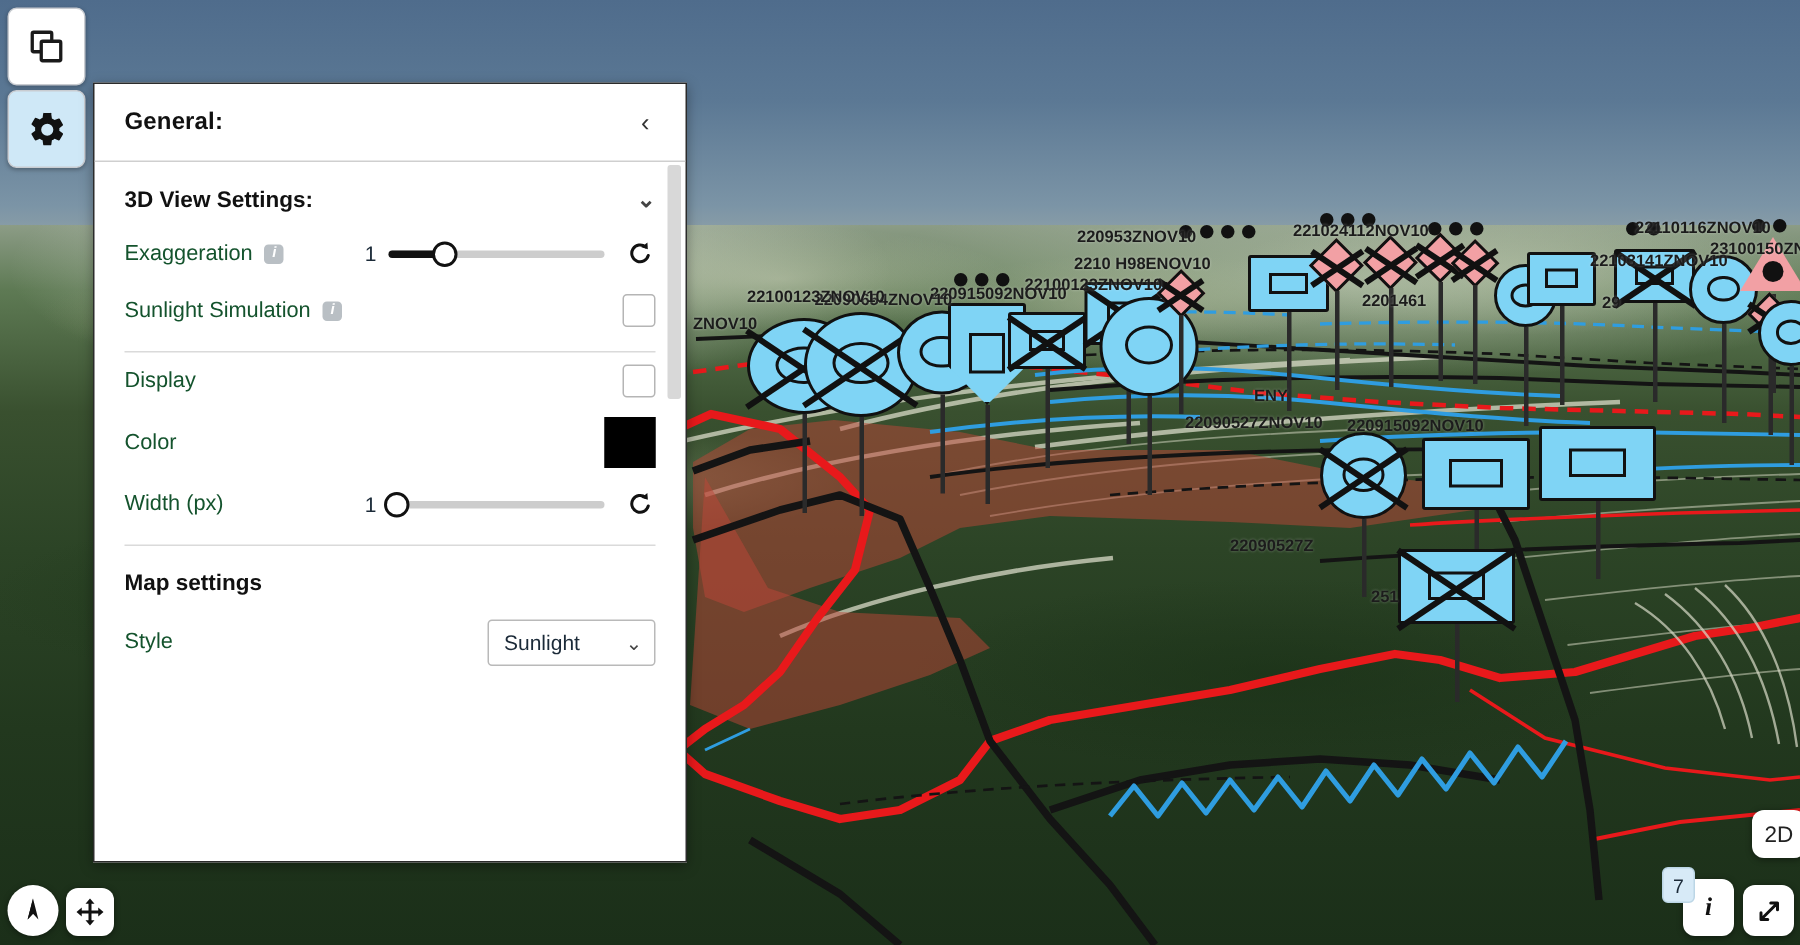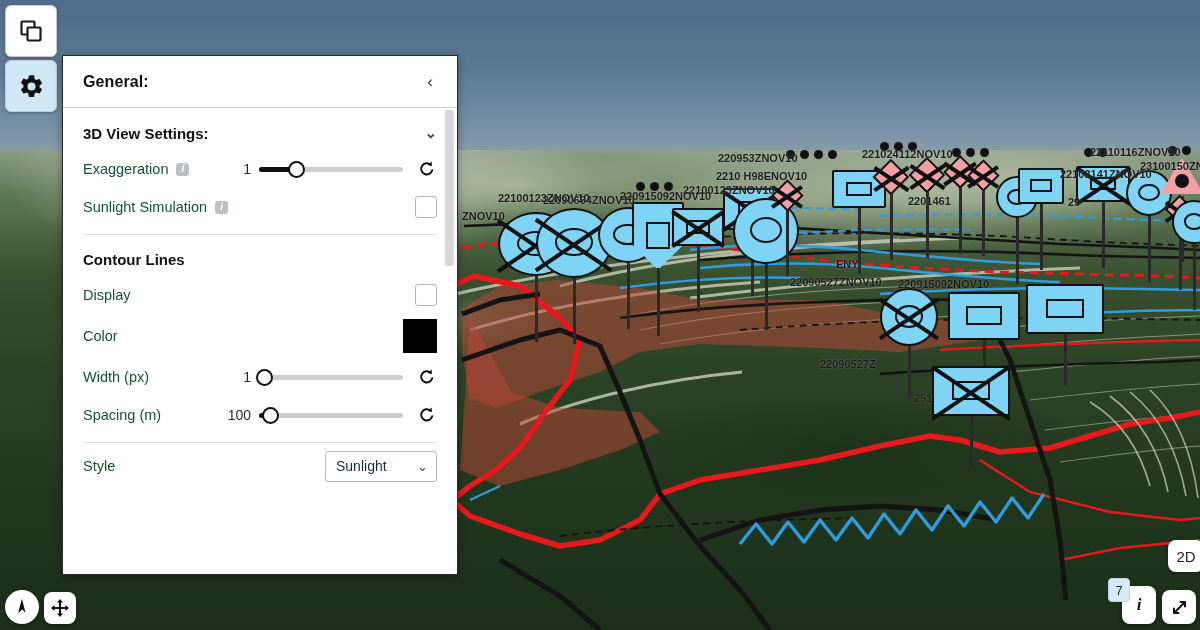--- a/index.html
+++ b/index.html
@@ -549,23 +549,20 @@
                 <path fill="#111" d="M13.6 1.6 L13.9 6.1 L9.6 4.9 Z"></path>
               </svg>
             </span>
           </div>
           <div class="row">
             <span class="lbl">Sunlight Simulation</span>
             <span class="info-badge">i</span>
             <span class="checkbox"></span>
           </div>
           <div class="divider"></div>
-          <div class="sec-title">
-            <span>Contour Lines</span>
-          </div>
           <div class="row">
             <span class="lbl">Display</span>
             <span class="checkbox"></span>
           </div>
           <div class="row" style="height: 44px;">
             <span class="lbl">Color</span>
             <span class="swatch" style="background:#000000"></span>
           </div>
           <div class="row">
             <span class="lbl">Width (px)</span>
@@ -575,36 +572,24 @@
               <span class="fill" style="width:4%"></span>
               <span class="thumb" style="left:4%"></span>
             </span>
             <span class="reset">
               <svg width="18" height="18" viewBox="0 0 18 18">
                 <path fill="none" stroke="#111" stroke-width="2" stroke-linecap="round" d="M14.2 10.3A5.6 5.6 0 1 1 12.4 4.6"></path>
                 <path fill="#111" d="M13.6 1.6 L13.9 6.1 L9.6 4.9 Z"></path>
               </svg>
             </span>
           </div>
-          <div class="row">
-            <span class="lbl">Spacing (m)</span>
-            <span class="val">100</span>
-            <span class="slider">
-              <span class="track"></span>
-              <span class="fill" style="width:8%"></span>
-              <span class="thumb" style="left:8%"></span>
-            </span>
-            <span class="reset">
-              <svg width="18" height="18" viewBox="0 0 18 18">
-                <path fill="none" stroke="#111" stroke-width="2" stroke-linecap="round" d="M14.2 10.3A5.6 5.6 0 1 1 12.4 4.6"></path>
-                <path fill="#111" d="M13.6 1.6 L13.9 6.1 L9.6 4.9 Z"></path>
-              </svg>
-            </span>
-          </div>
           <div class="divider"></div>
+          <div class="sec-title">
+            <span>Map settings</span>
+          </div>
           <div class="row" style="height: 46px;">
             <span class="lbl">Style</span>
             <span class="select">
               <span class="sv">Sunlight</span>
               <span class="cv">⌄</span>
             </span>
           </div>
           <div class="row"></div>
         </div>
     </div>

